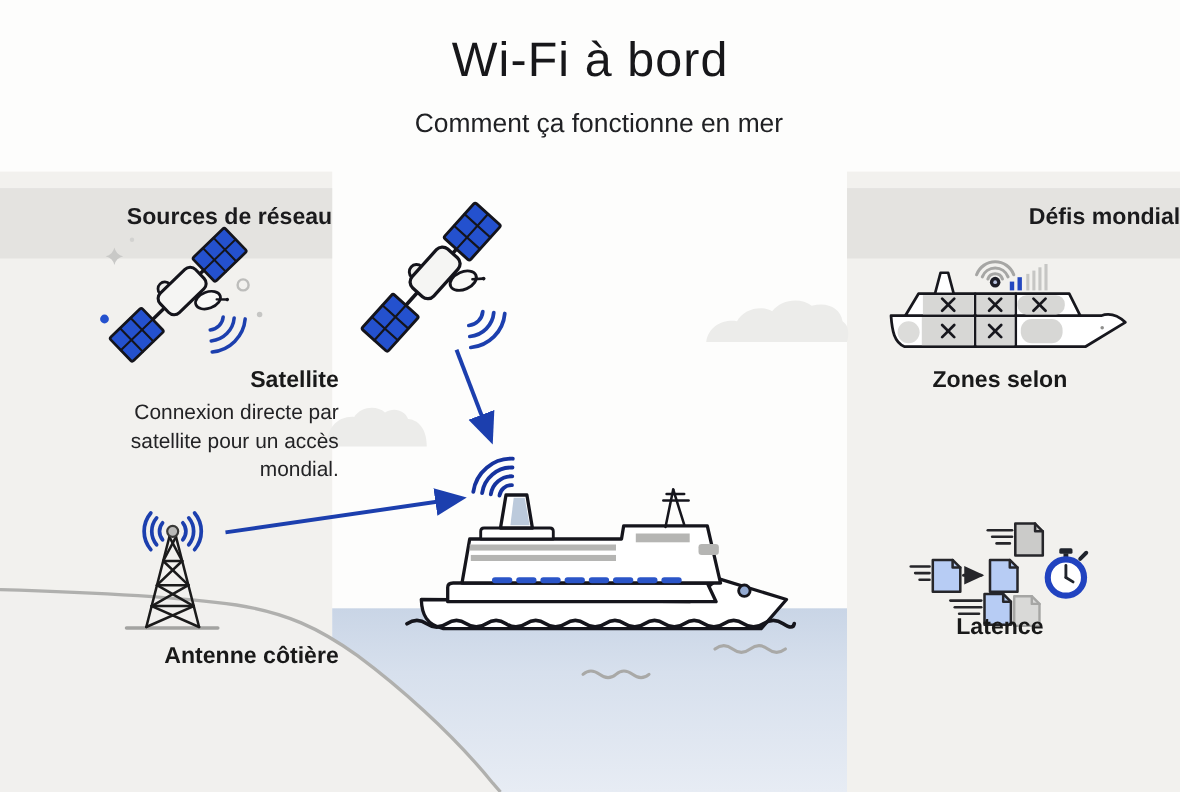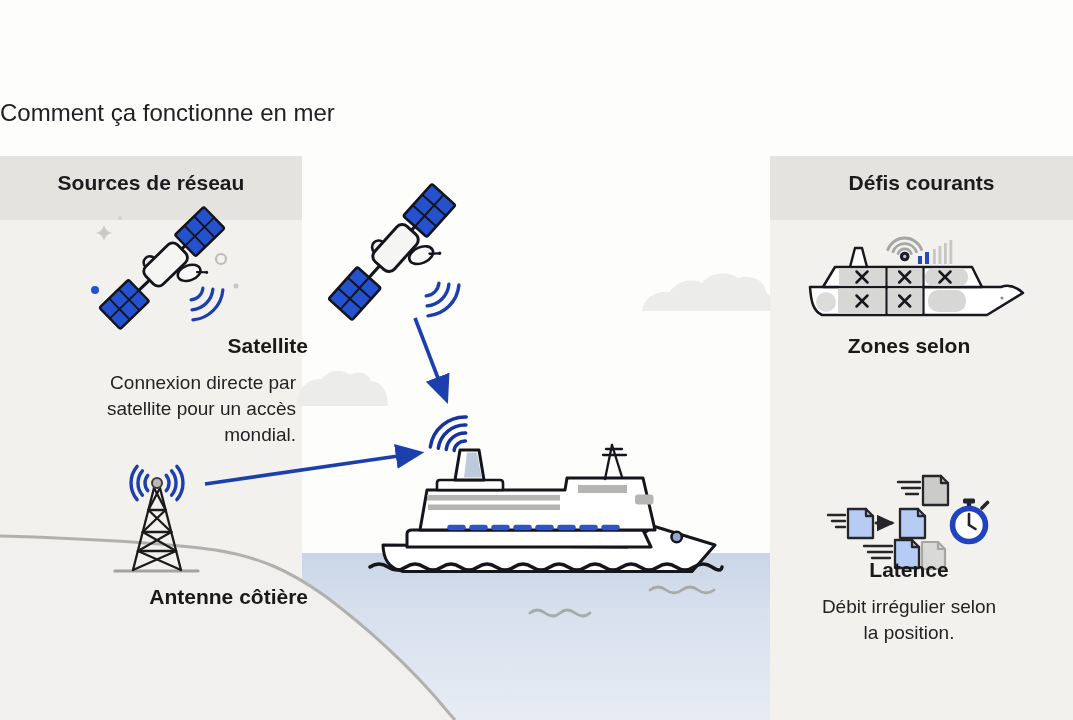--- a/index.html
+++ b/index.html
@@ -1,53 +1,53 @@
 <!DOCTYPE html>
 <html><head>
 <meta charset="utf-8">
 <style>
   html,body{margin:0;padding:0;background:#e9e9e9;}
   .canvas{position:relative;width:1073px;height:720px;background:#fdfdfc;overflow:hidden;
           font-family:"Liberation Sans","DejaVu Sans",sans-serif;color:#1f1f21;}
   .col{position:absolute;top:156px;height:564px;background:#f2f1ee;}
   .col.left{left:0;width:302px;}
   .col.right{left:770px;width:303px;}
-  .band{position:absolute;top:156px;height:64px;background:#e4e3e0;
-        font-size:21px;font-weight:bold;color:#1b1b1d;text-align:center;line-height:54px;}
+  .band{position:absolute;top:171px;height:64px;background:#e4e3e0;
+        font-size:21px;font-weight:bold;color:#1b1b1d;text-align:right;line-height:54px;}
   .band.left{left:0;width:302px;}
   .band.right{left:770px;width:303px;}
   .sea{position:absolute;left:302px;top:553px;width:468px;height:167px;
        background:linear-gradient(180deg,#c9d5e6 0%,#d7e0ed 35%,#e7ecf4 100%);}
   .scene{position:absolute;left:0;top:0;pointer-events:none;}
   .title{position:absolute;top:30px;left:0;right:0;text-align:center;
          font-size:44px;font-weight:500;color:#17171a;letter-spacing:1px;}
-  .subtitle{position:absolute;top:99px;left:0;right:0;text-align:left;
+  .subtitle{position:absolute;top:99px;left:16px;right:0;text-align:center;
             font-size:24px;color:#202124;}
   .text-block{position:absolute;width:286px;text-align:center;}
   .text-block h3{margin:0 0 5px 0;font-size:21px;font-weight:bold;color:#191919;}
-  .text-block p{margin:12px;font-size:19px;line-height:26px;color:#232325;white-space:pre-line;}
+  .text-block p{margin:0;font-size:19px;line-height:26px;color:#232325;white-space:pre-line;}
   .tb-sat{left:22px;top:334px;text-align:right;}
   .tb-ant{left:22px;top:585px;text-align:right;}
   .tb-dead{left:766px;top:334px;}
   .tb-lat{left:766px;top:558px;}
 </style>
 </head>
 <body>
 
 <div class="canvas">
 
   <div class="col left"></div>
   <div class="col right"></div>
   <div class="sea"></div>
 
   <div class="band left">
     <span>Sources de réseau</span>
   </div>
   <div class="band right">
-    <span>Défis courants</span>
+    <span>Défis mondial</span>
   </div>
 
   <svg class="scene" width="1073" height="720" viewBox="0 0 1073 720">
     <defs>
       <marker id="ah-navy" markerWidth="10" markerHeight="10" refX="6.5" refY="3.5" orient="auto">
         <path d="M0,0 L8,3.5 L0,7 Z" fill="#1c3fae"></path>
       </marker>
       <marker id="ah-dark" markerWidth="9" markerHeight="9" refX="5.5" refY="3" orient="auto">
         <path d="M0,0 L6.5,3 L0,6 Z" fill="#26262a"></path>
       </marker>
@@ -247,36 +247,35 @@
         <rect x="151" y="36.5" width="12" height="5" rx="1.5" fill="#20242c"></rect>
         <rect x="154.8" y="41" width="4.4" height="5" fill="#20242c"></rect>
         <line x1="170" y1="46" x2="175.5" y2="40.5" stroke="#20242c" stroke-width="3.6"></line>
         <circle cx="157" cy="63" r="16.5" fill="#ffffff" stroke="#2143c0" stroke-width="5.6"></circle>
         <line x1="157" y1="63" x2="157" y2="52" stroke="#20242c" stroke-width="2.6"></line>
         <line x1="157" y1="63" x2="163.5" y2="67" stroke="#20242c" stroke-width="2.6"></line>
       </g>
     </g>
   </svg>
 
+  <div class="title">Wi-Fi à bord</div>
   <div class="subtitle">Comment ça fonctionne en mer</div>
 
   <div class="text-block tb-sat">
     <h3>Satellite</h3>
     <p>Connexion directe par
 satellite pour un accès
 mondial.</p>
   </div>
 
   <div class="text-block tb-ant">
     <h3>Antenne côtière</h3>
   </div>
 
   <div class="text-block tb-dead">
     <h3>Zones selon</h3>
   </div>
 
   <div class="text-block tb-lat">
     <h3>Latence</h3>
-    <p>Débit irrégulier selon
-la position.</p>
   </div>
 
 </div>
 
 </body></html>

